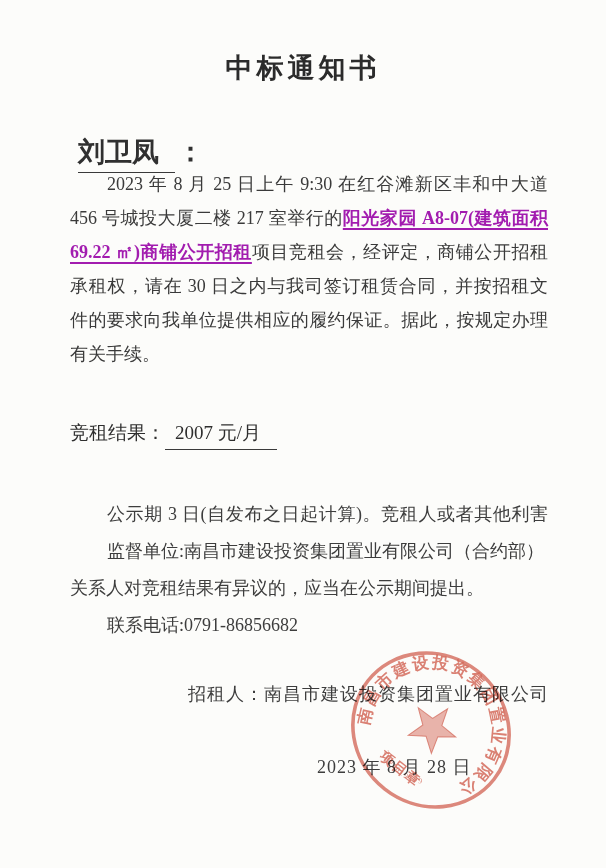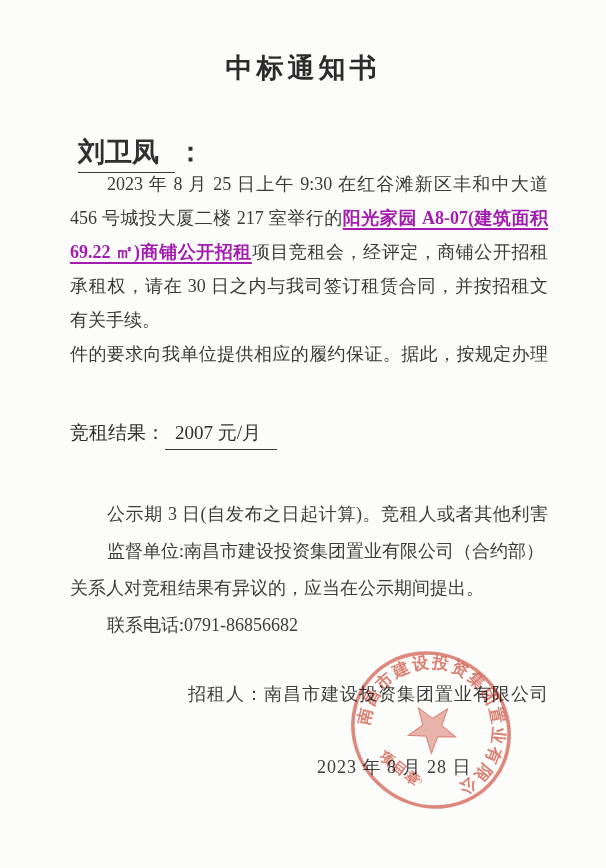--- a/index.html
+++ b/index.html
@@ -82,22 +82,22 @@
 
   <div class="salutation">
     <span class="name">刘卫凤</span><span class="colon">：</span>
   </div>
 
   <div class="body-par">
     <div class="line j indent"><span>2023 年 8 月 25 日上午 9:30 在红谷滩新区丰和中大道</span></div>
     <div class="line j"><span>456 号城投大厦二楼 217 室举行的</span><span class="em">阳光家园 A8-07(建筑面积</span></div>
     <div class="line j"><span class="em">69.22 ㎡)商铺公开招租</span><span>项目竞租会，经评定，商铺公开招租</span></div>
     <div class="line j"><span>承租权，请在 30 日之内与我司签订租赁合同，并按招租文</span></div>
+    <div class="line j"><span>件的要求向我单位提供相应的履约保证。据此，按规定办理</span></div>
     <div class="line"><span>有关手续。</span></div>
-    <div class="line j"><span>件的要求向我单位提供相应的履约保证。据此，按规定办理</span></div>
   </div>
 
   <div class="result">
     <span>竞租结果：</span><span class="value">2007 元/月</span>
   </div>
 
   <div class="notice">
     <div class="line j1 indent"><span>公示期 3 日(自发布之日起计算)。竞租人或者其他利害</span></div>
     <div class="line indent"><span>监督单位:南昌市建设投资集团置业有限公司（合约部）</span></div>
     <div class="line"><span>关系人对竞租结果有异议的，应当在公示期间提出。</span></div>

